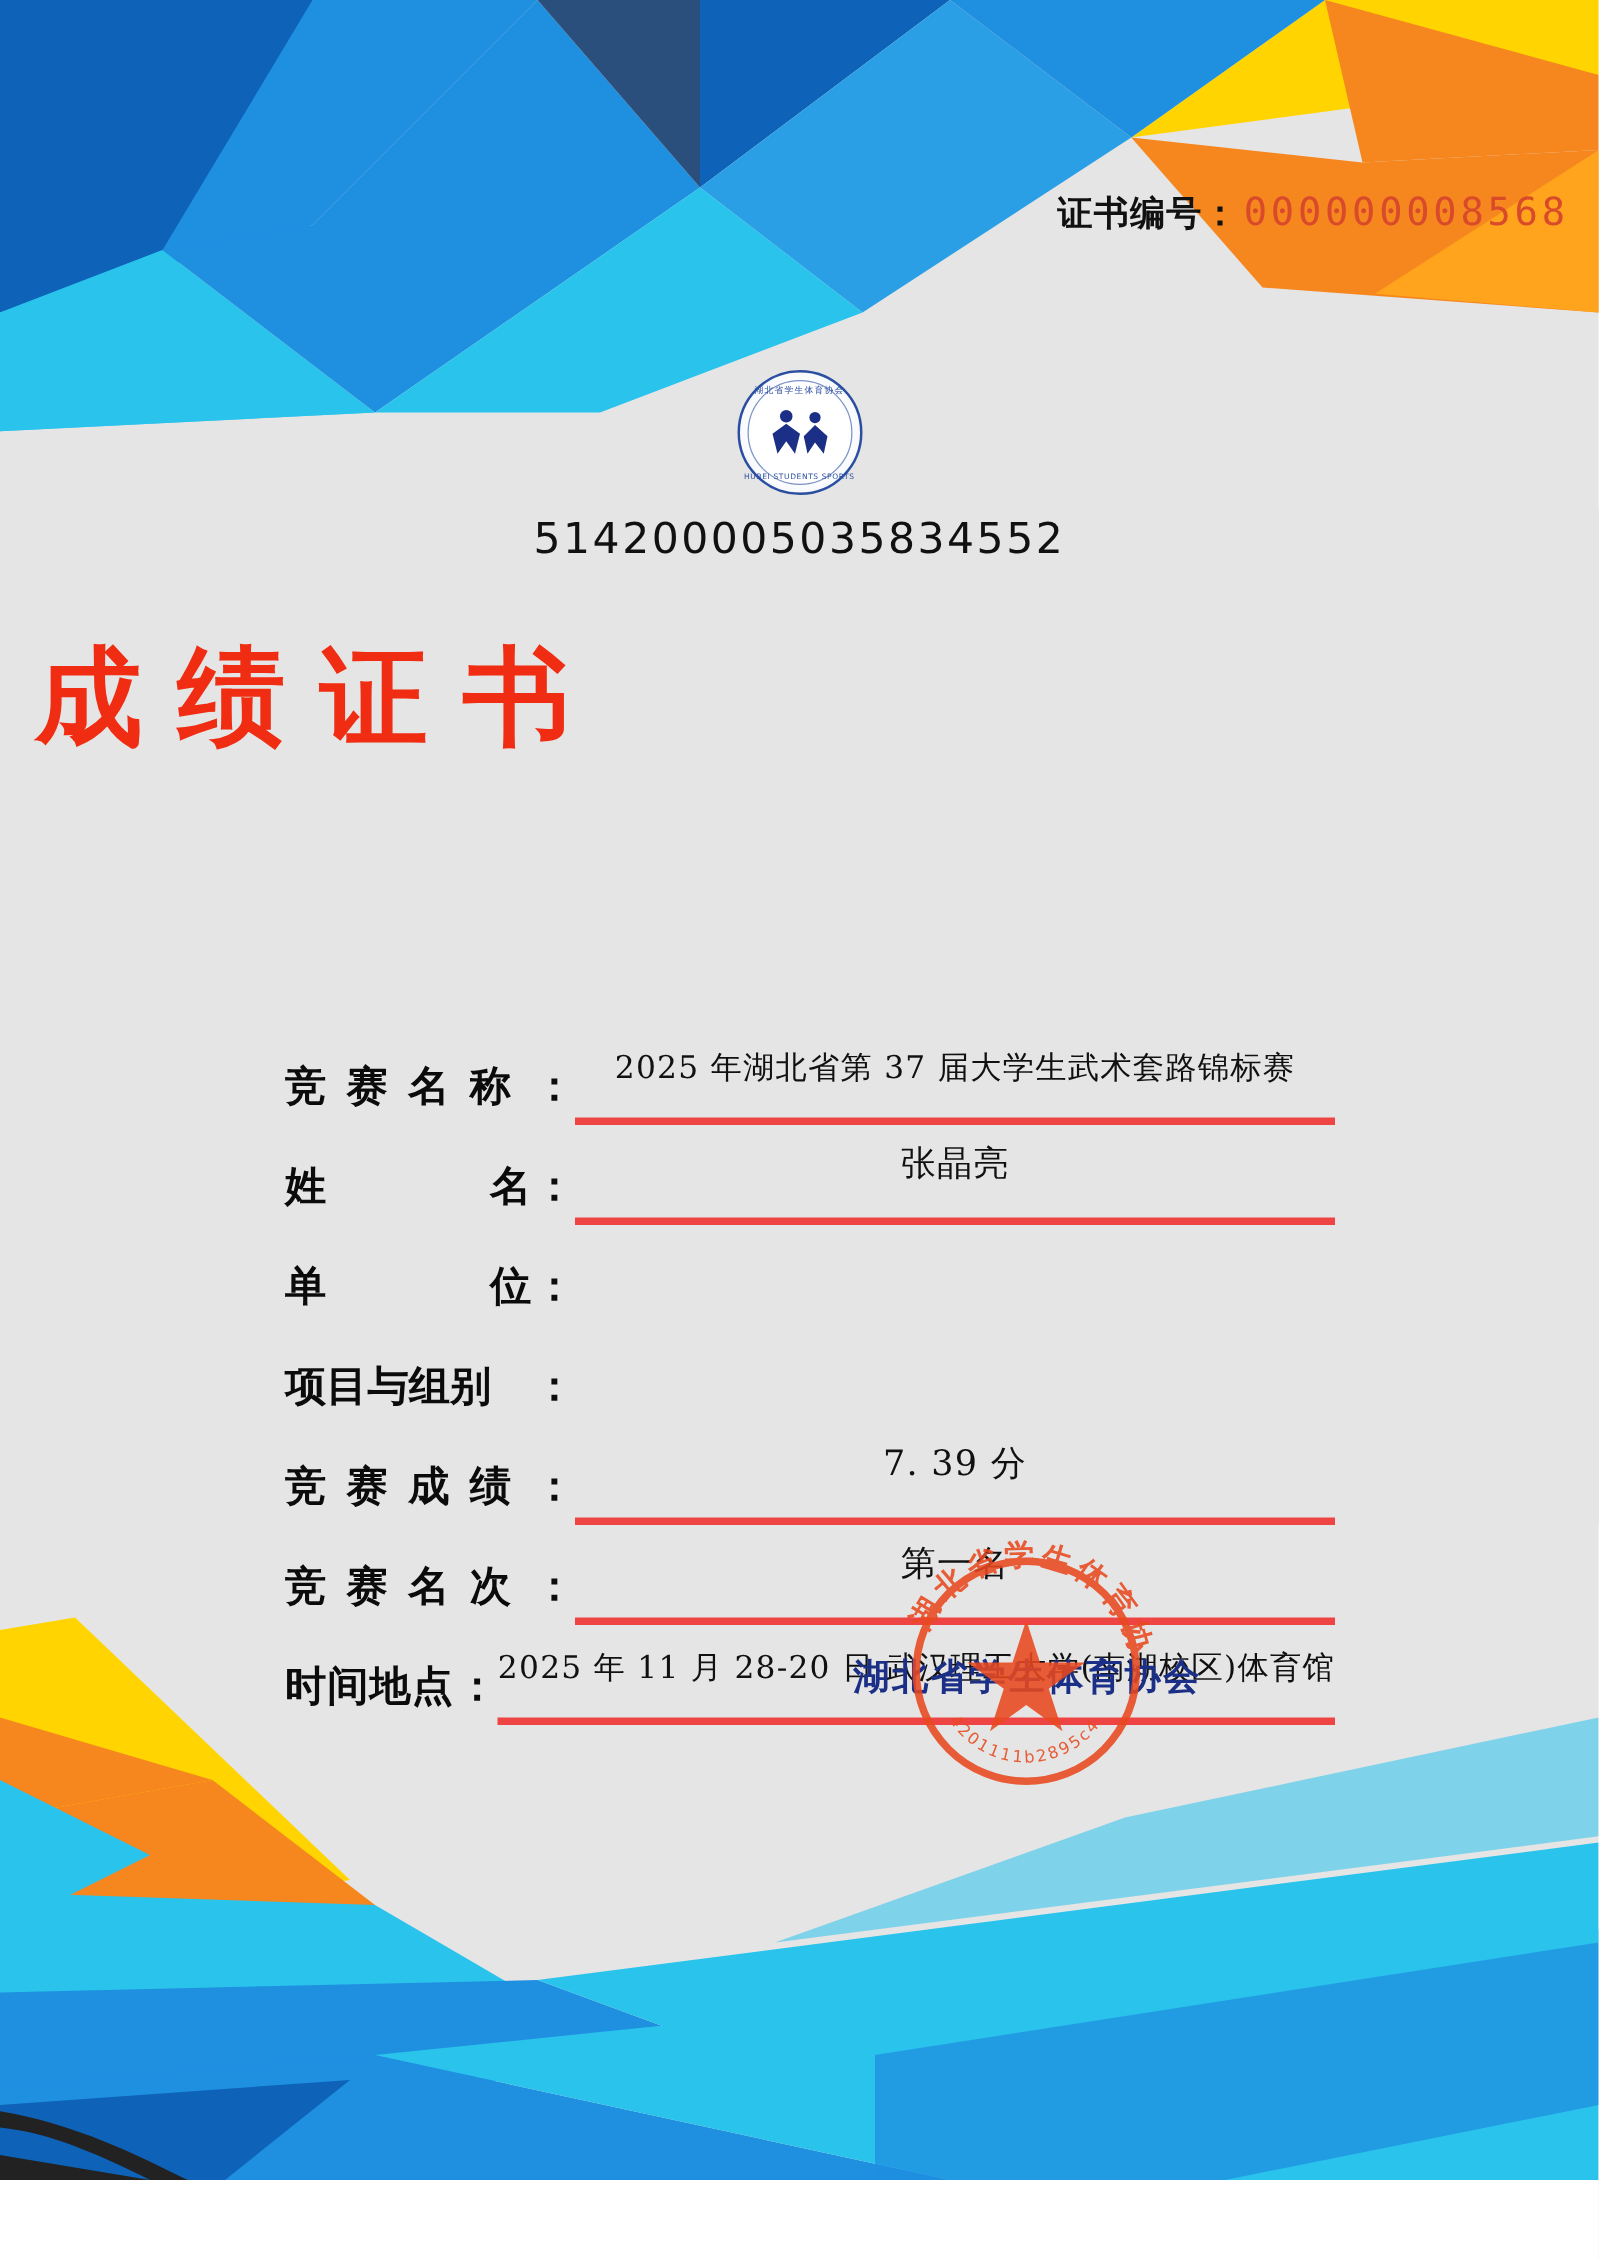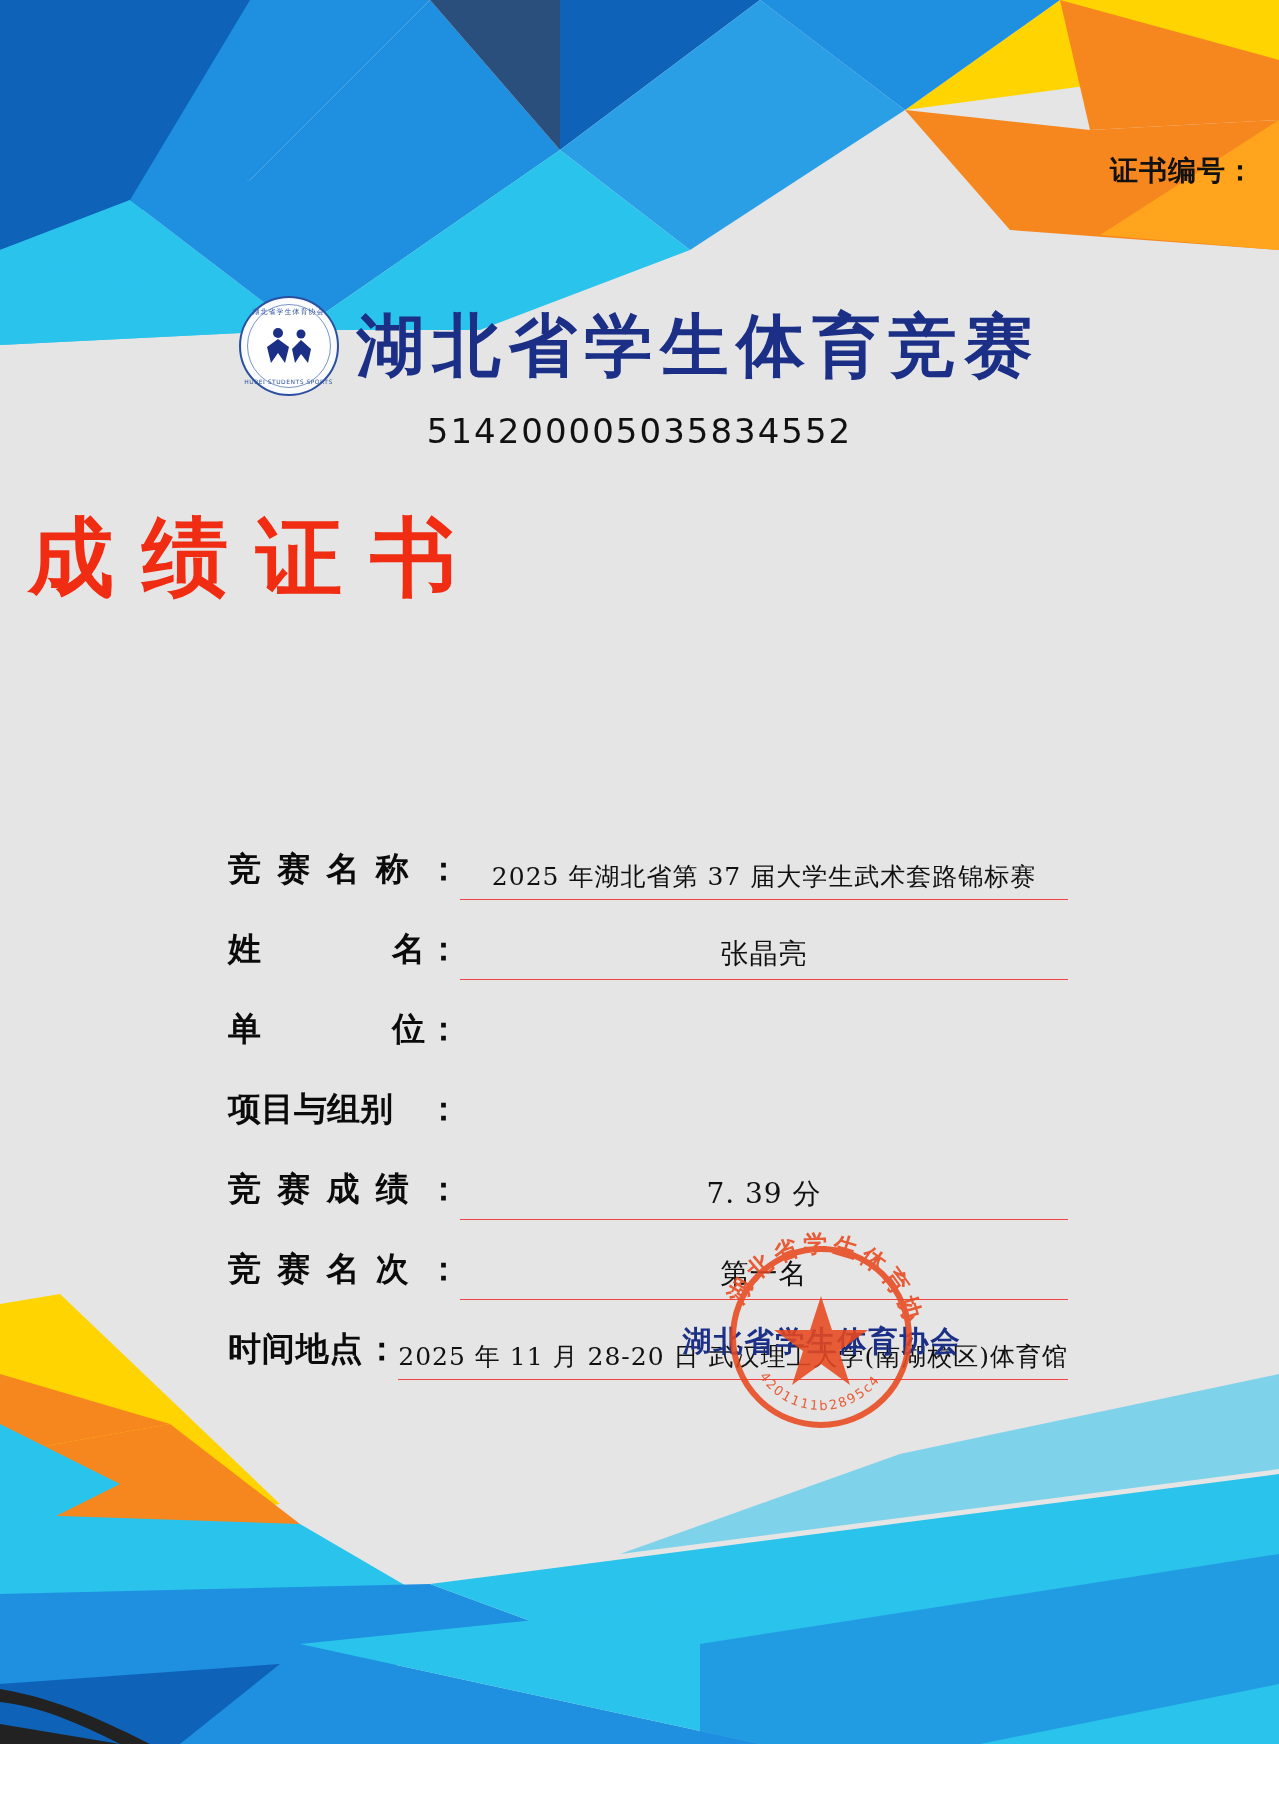--- a/index.html
+++ b/index.html
@@ -170,22 +170,22 @@
     justify-content: space-between;
     padding-bottom: 8px;
     box-sizing: border-box;
   }
   .field-label .colon {
     margin-left: 2px;
   }
   .field-value-wrap {
     flex: 1;
     position: relative;
-    padding-bottom: 6px;
-    border-bottom: 1px solid #ef4444;
+    padding-bottom: 24px;
+    border-bottom: 6px solid #ef4444;
     text-align: center;
   }
   .field-value {
     font-size: 28px;
     color: #111111;
     font-family: "DejaVu Serif", "Liberation Serif", serif;
     letter-spacing: 1px;
     white-space: nowrap;
   }
   .field-value.small {
@@ -235,37 +235,37 @@
       <polygon points="760,0 1060,0 905,110" fill="#1f8fe0"></polygon>
       <polygon points="1060,0 1279,60 1279,120 1090,130" fill="#f6871f"></polygon>
       <polygon points="905,110 1090,130 1279,120 1279,250 1010,230" fill="#f6871f"></polygon>
       <polygon points="1279,120 1279,250 1100,235" fill="#ffa41c"></polygon>
       <polygon points="0,250 0,345 300,330" fill="#29c3ec" opacity="0.85"></polygon>
     </svg>
   </div>
 
   <div class="cert-no-row">
     <span class="cert-no-label">证书编号：</span>
+    <span class="cert-no-value">000000008568</span>
   </div>
 
   <div class="header">
     <div class="logo">
       <div class="ring"></div>
       <div class="logo-arc">湖北省学生体育协会</div>
       <div class="figure">
         <svg width="56" height="46" viewBox="0 0 56 46" xmlns="http://www.w3.org/2000/svg">
           <circle cx="17" cy="10" r="5" fill="#1b2f86"></circle>
           <path d="M6 24 L17 16 L28 24 L24 40 L17 30 L10 40 Z" fill="#1b2f86"></path>
           <circle cx="40" cy="11" r="4.5" fill="#1b2f86"></circle>
           <path d="M31 26 L40 17 L50 26 L47 40 L40 31 L34 40 Z" fill="#1b2f86"></path>
         </svg>
       </div>
       <div class="logo-arc-bottom">HUBEI STUDENTS SPORTS</div>
     </div>
-    <div class="org-title">湖北省学生体育竞赛</div>
   </div>
 
   <div class="org-code">514200005035834552</div>
 
   <div class="main-title">成绩证书</div>
 
   <div class="fields">
 
     <div class="field-row">
       <div class="field-label">

